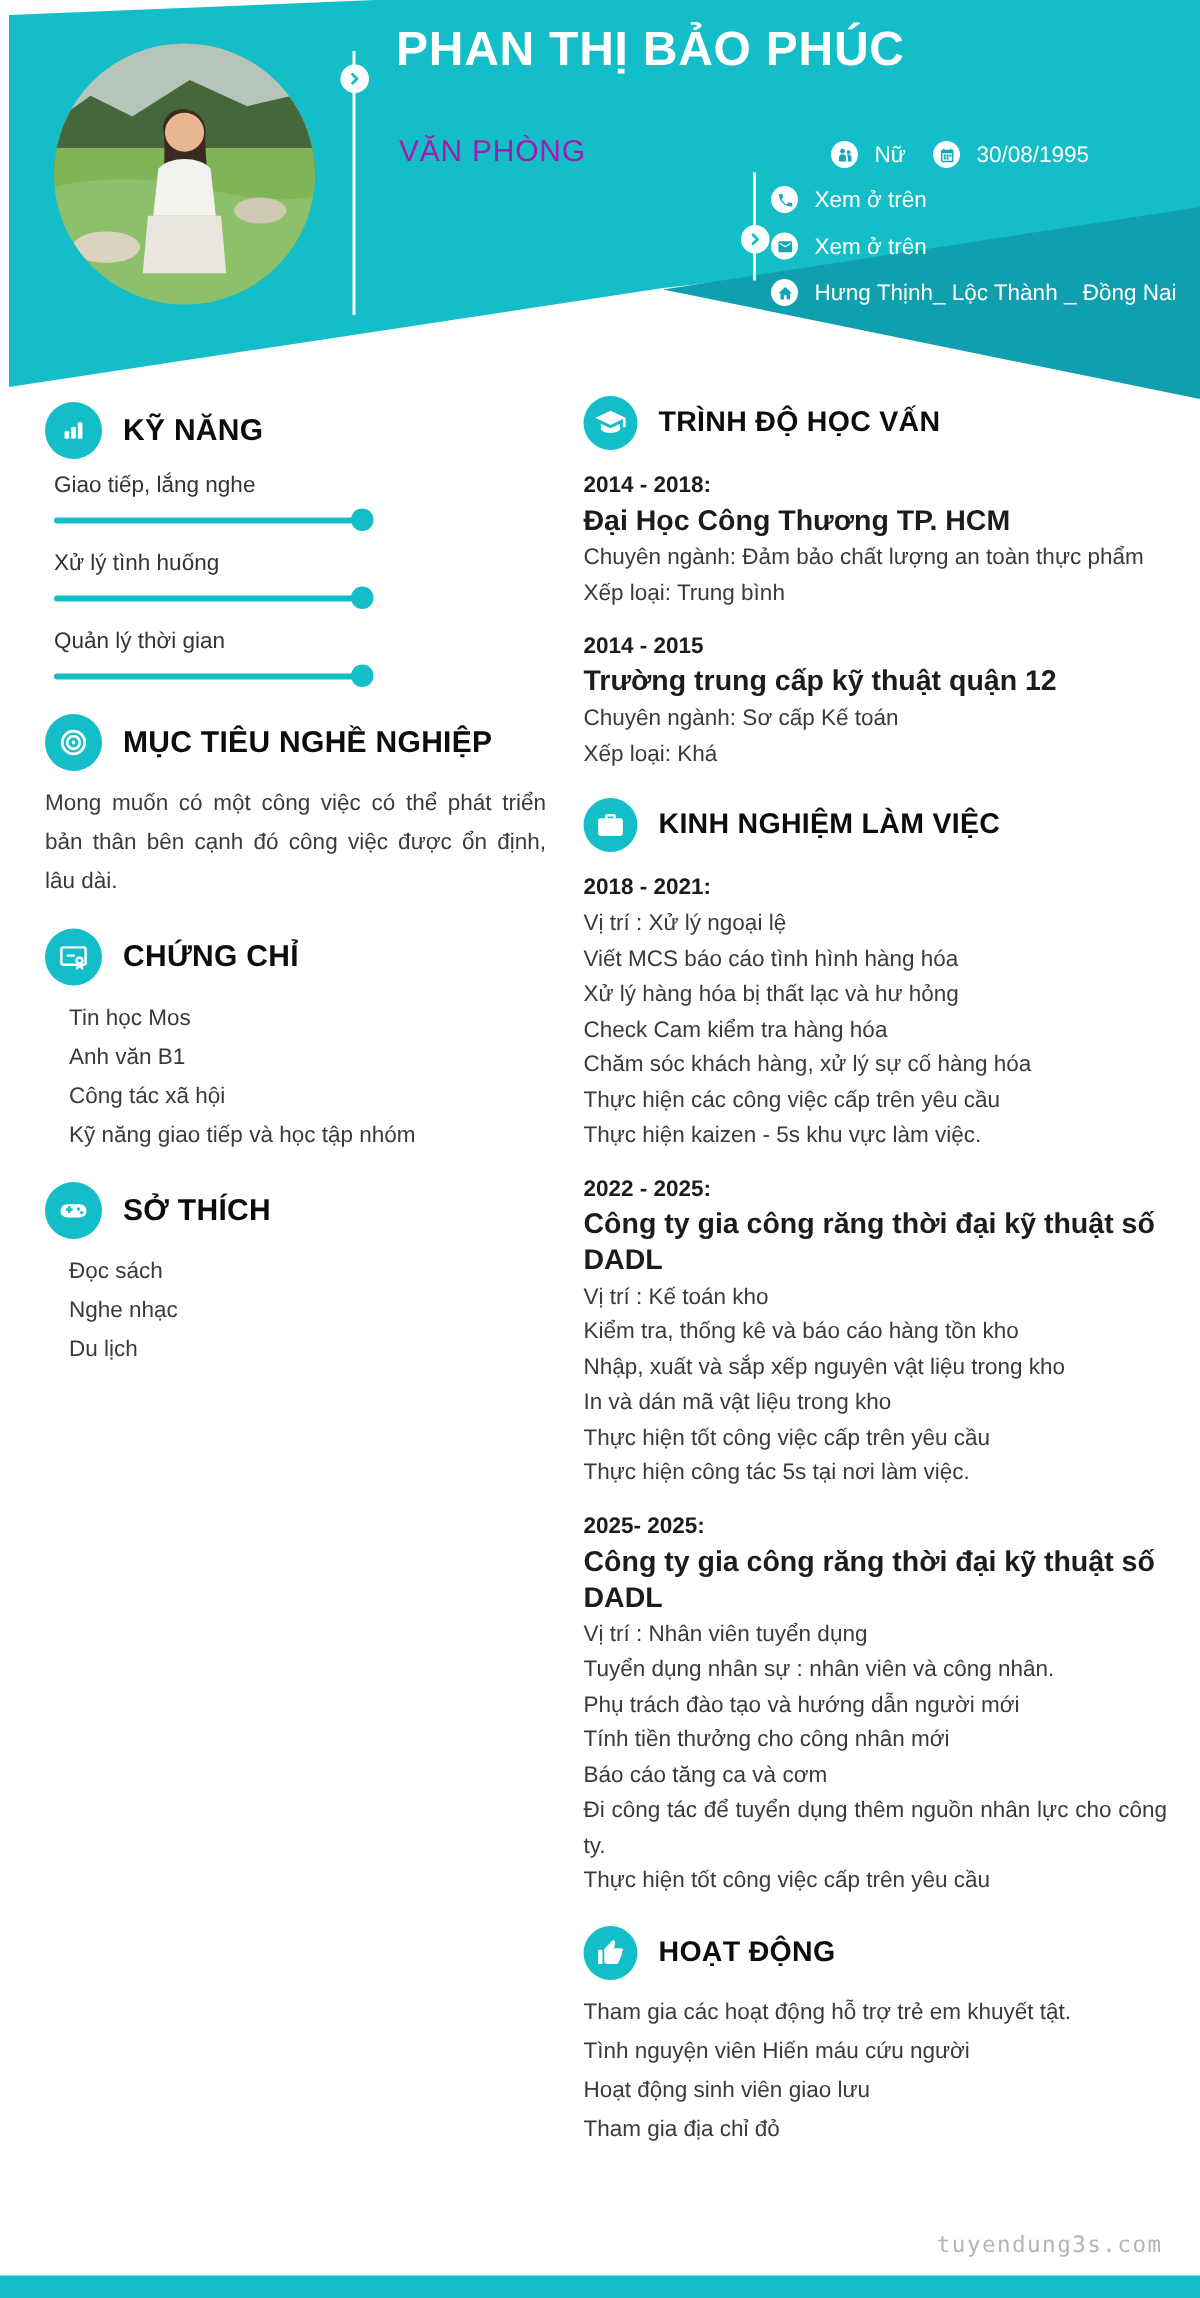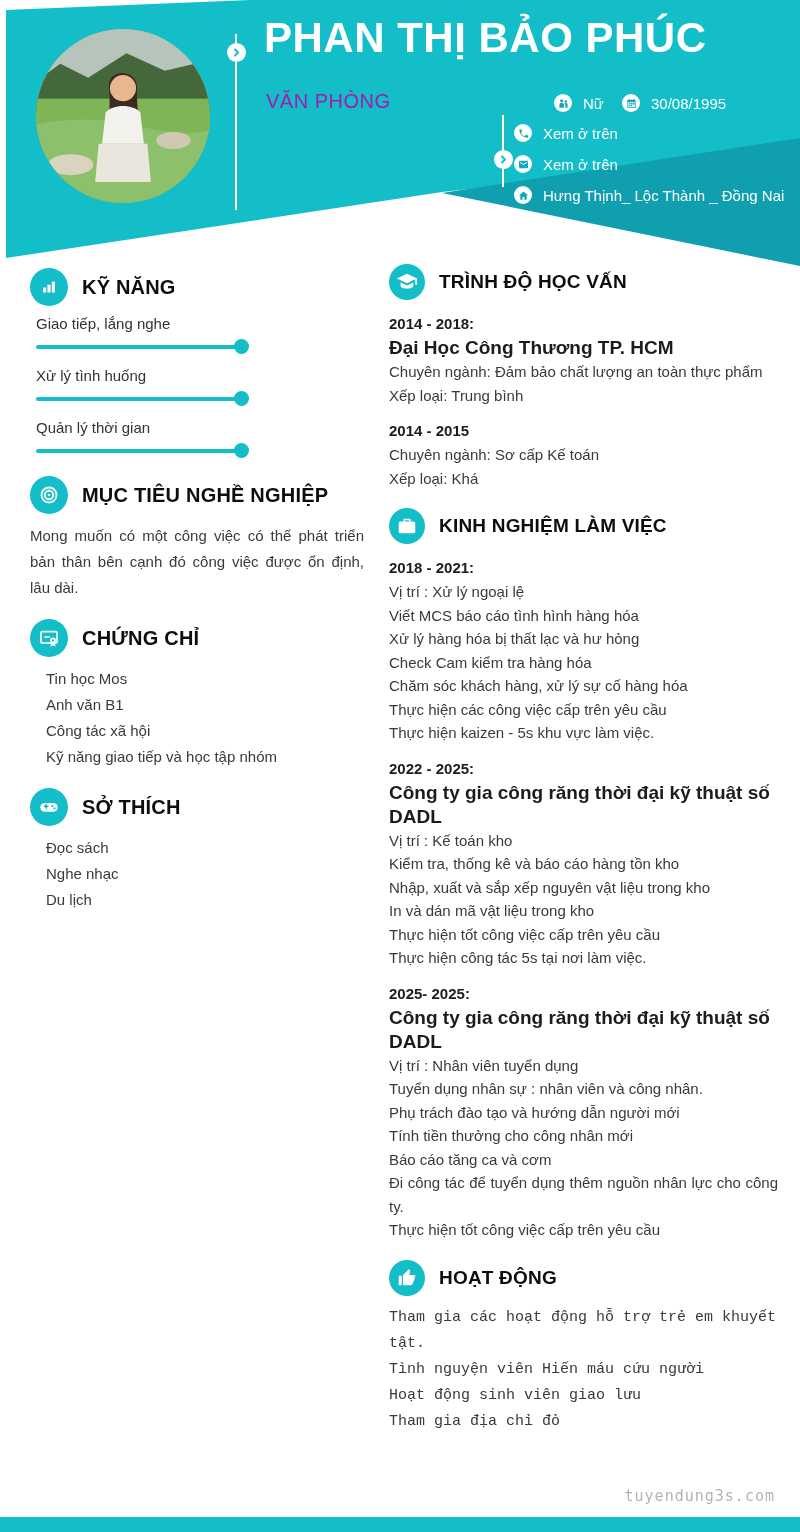--- a/index.html
+++ b/index.html
@@ -30,21 +30,21 @@
   .vline2 { left:502px; top:115px; height:72px; }
   .chev {
     position:absolute; width:19px; height:19px; border-radius:50%;
     background:#ffffff; z-index:3; display:flex; align-items:center; justify-content:center;
   }
   .chev1 { left:227px; top:43px; }
   .chev2 { left:494px; top:150px; }
   .chev svg { width:9px; height:9px; }
   .name {
     position:absolute; left:264px; top:14px; z-index:2;
-    font-size:42px; font-weight:700; color:#ffffff; letter-spacing:.5px; white-space:nowrap;
+    font-size:32px; font-weight:700; color:#ffffff; letter-spacing:.5px; white-space:nowrap;
   }
   .role {
     position:absolute; left:266px; top:64px; z-index:2;
     font-size:20px; color:#a21caf; letter-spacing:.5px;margin-top:26px;
   }
   .c-row { position:absolute; z-index:2; display:flex; align-items:center; gap:11px;
            color:#ffffff; font-size:15px; white-space:nowrap; }
   .c-ic {
     width:18px; height:18px; border-radius:50%; background:#ffffff; flex:0 0 18px;
     display:flex; align-items:center; justify-content:center;
@@ -74,21 +74,21 @@
   .skill-dot  { position:absolute; top:0; width:15px; height:15px; border-radius:50%; background:#13bec8; }
 
   .para { font-size:15px; line-height:26px; color:#3a3a3a; text-align:justify; }
   .plain-list div { font-size:15px; line-height:26px; color:#3a3a3a;margin-left:16px; }
 
   
   .entry { margin-bottom:11px;margin-top:12px; }
   .entry .period  { font-size:15px; font-weight:700; color:#1c1c1c; line-height:24px; }
   .entry .company { font-size:19px; font-weight:700; color:#1c1c1c; line-height:24px; }
   .entry .lines div { font-size:15px; color:#3a3a3a; line-height:23.5px; text-align:justify; }
-  .act-list div { font-size:15px; color:#3a3a3a; line-height:26px;font-family:Liberation Mono, monospace; }
+  .act-list div { font-size:15px; color:#3a3a3a; line-height:26px; }
 
   
   .watermark {
     position:absolute; right:25px; top:1487px; z-index:4;
     font-family:"DejaVu Sans Mono","Liberation Mono",monospace;
     font-size:15px; color:#b4b4b4; letter-spacing:1px;
   }
   .footer-bar { position:absolute; left:0; bottom:0; width:800px; height:15px; background:#13bec8; }
 </style>
 </head>
@@ -300,20 +300,21 @@
         <div class="company">Đại Học Công Thương TP. HCM</div>
         <div class="lines">
 
         <div>Chuyên ngành: Đảm bảo chất lượng an toàn thực phẩm</div>
             <div>Xếp loại: Trung bình</div>
           </div>
       </div>
 
       <div class="entry">
         <div class="period">2014 - 2015</div>
+        <div class="company">Trường trung cấp kỹ thuật quận 12</div>
         <div class="lines">
 
         <div>Chuyên ngành: Sơ cấp Kế toán</div>
             <div>Xếp loại: Khá</div>
           </div>
       </div>
     </section>
 
     <section class="sec">
       <div class="sec-head">

